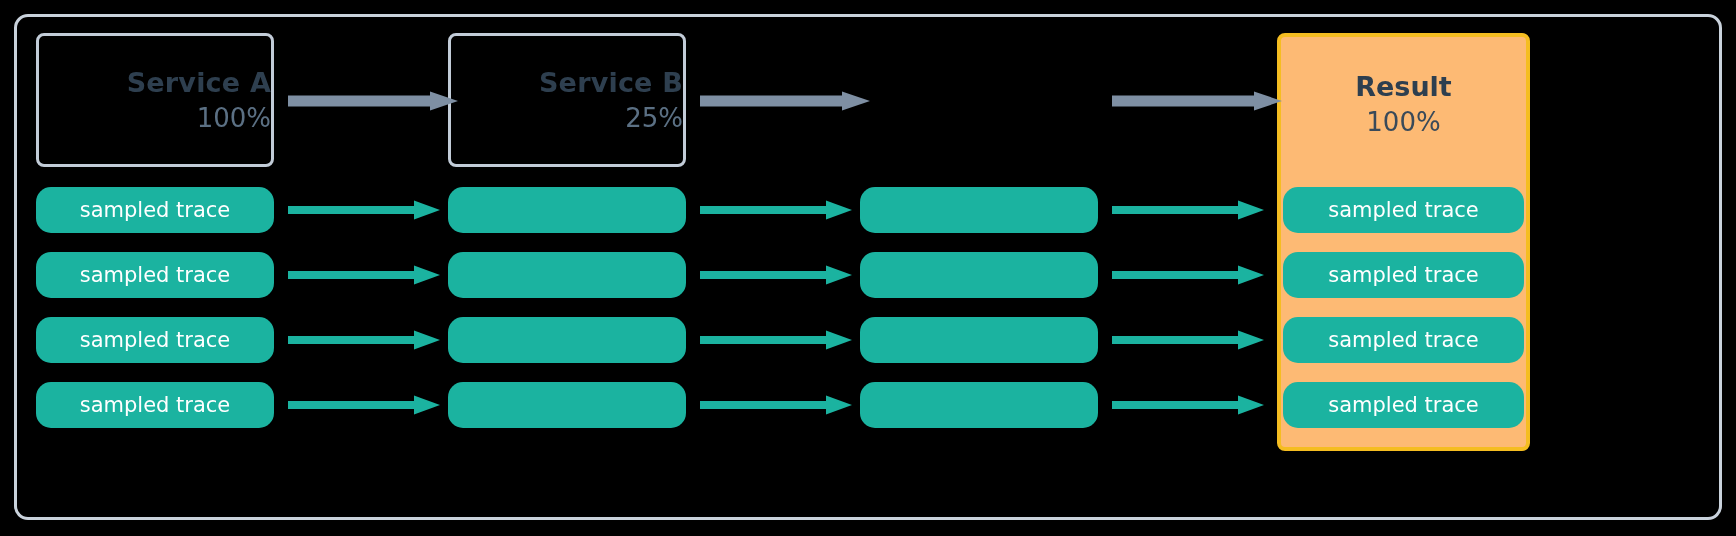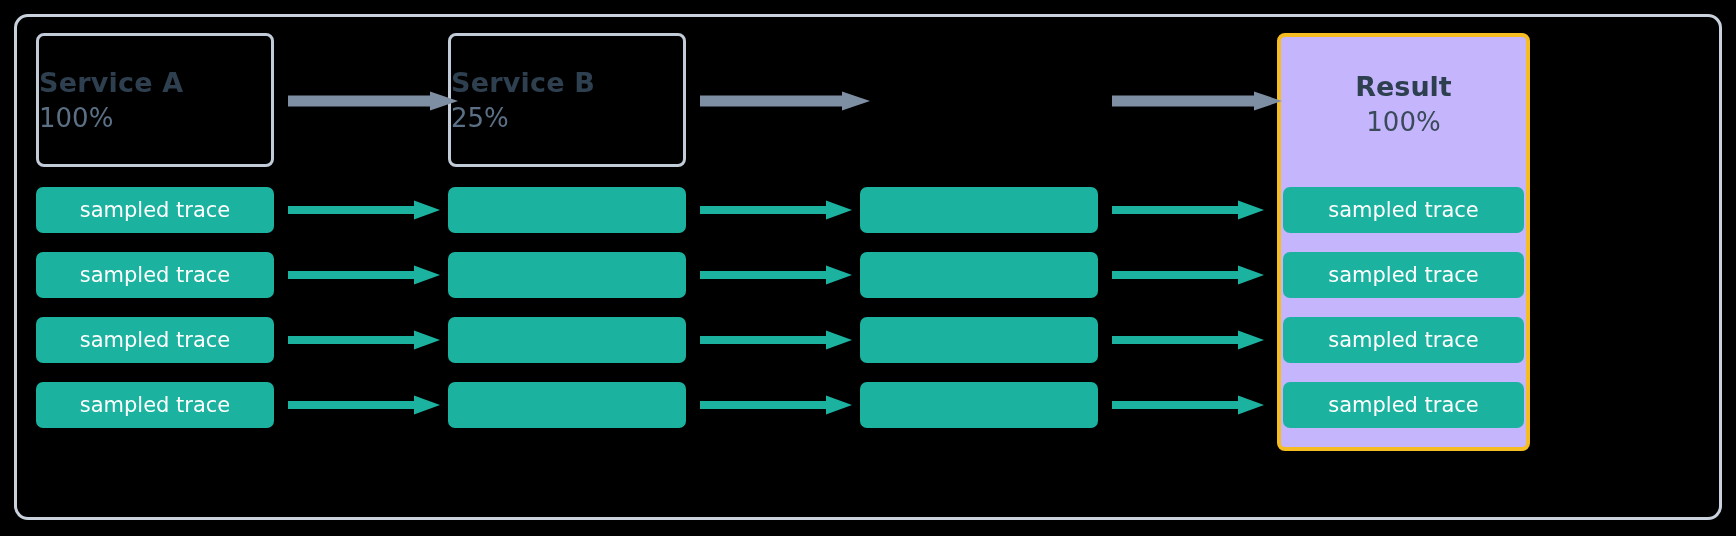--- a/index.html
+++ b/index.html
@@ -30,37 +30,37 @@
     background: transparent;
   }
 
   
   .result-column {
     position: absolute;
     left: 1277px;
     top: 33px;
     width: 253px;
     height: 418px;
-    background: #c4b5fd;
+    background: #fdba74;
     border: 4px solid #F5BD21;
     border-radius: 8px;
   }
 
   
   .svc-box {
     position: absolute;
     top: 33px;
     width: 238px;
     height: 134px;
     border: 3px solid #C2CCD8;
     border-radius: 8px;
     background: transparent;
     display: flex;
     flex-direction: column;
-    align-items: flex-start;
+    align-items: flex-end;
     justify-content: center;
     gap: 6px;
   }
   .svc-box.c0 { left: 36px; }
   .svc-box.c1 { left: 448px; }
   .svc-box.c2 { left: 860px; }
 
   .svc-name {
     font-size: 27px;
     font-weight: bold;
@@ -111,21 +111,21 @@
   .arrow-gray.a0 { left: 288px; }
   .arrow-gray.a1 { left: 700px; }
   .arrow-gray.a2 { left: 1112px; }
 
   
   .trace-bar {
     position: absolute;
     width: 238px;
     height: 46px;
     background: #1BB3A0;
-    border-radius: 7px;
+    border-radius: 15px;
     display: flex;
     align-items: center;
     justify-content: center;
   }
   .trace-bar.c0 { left: 36px; }
   .trace-bar.c1 { left: 448px; }
   .trace-bar.c2 { left: 860px; }
   .trace-bar.c3 { left: 1283px; width: 241px; }
 
   .trace-label {

